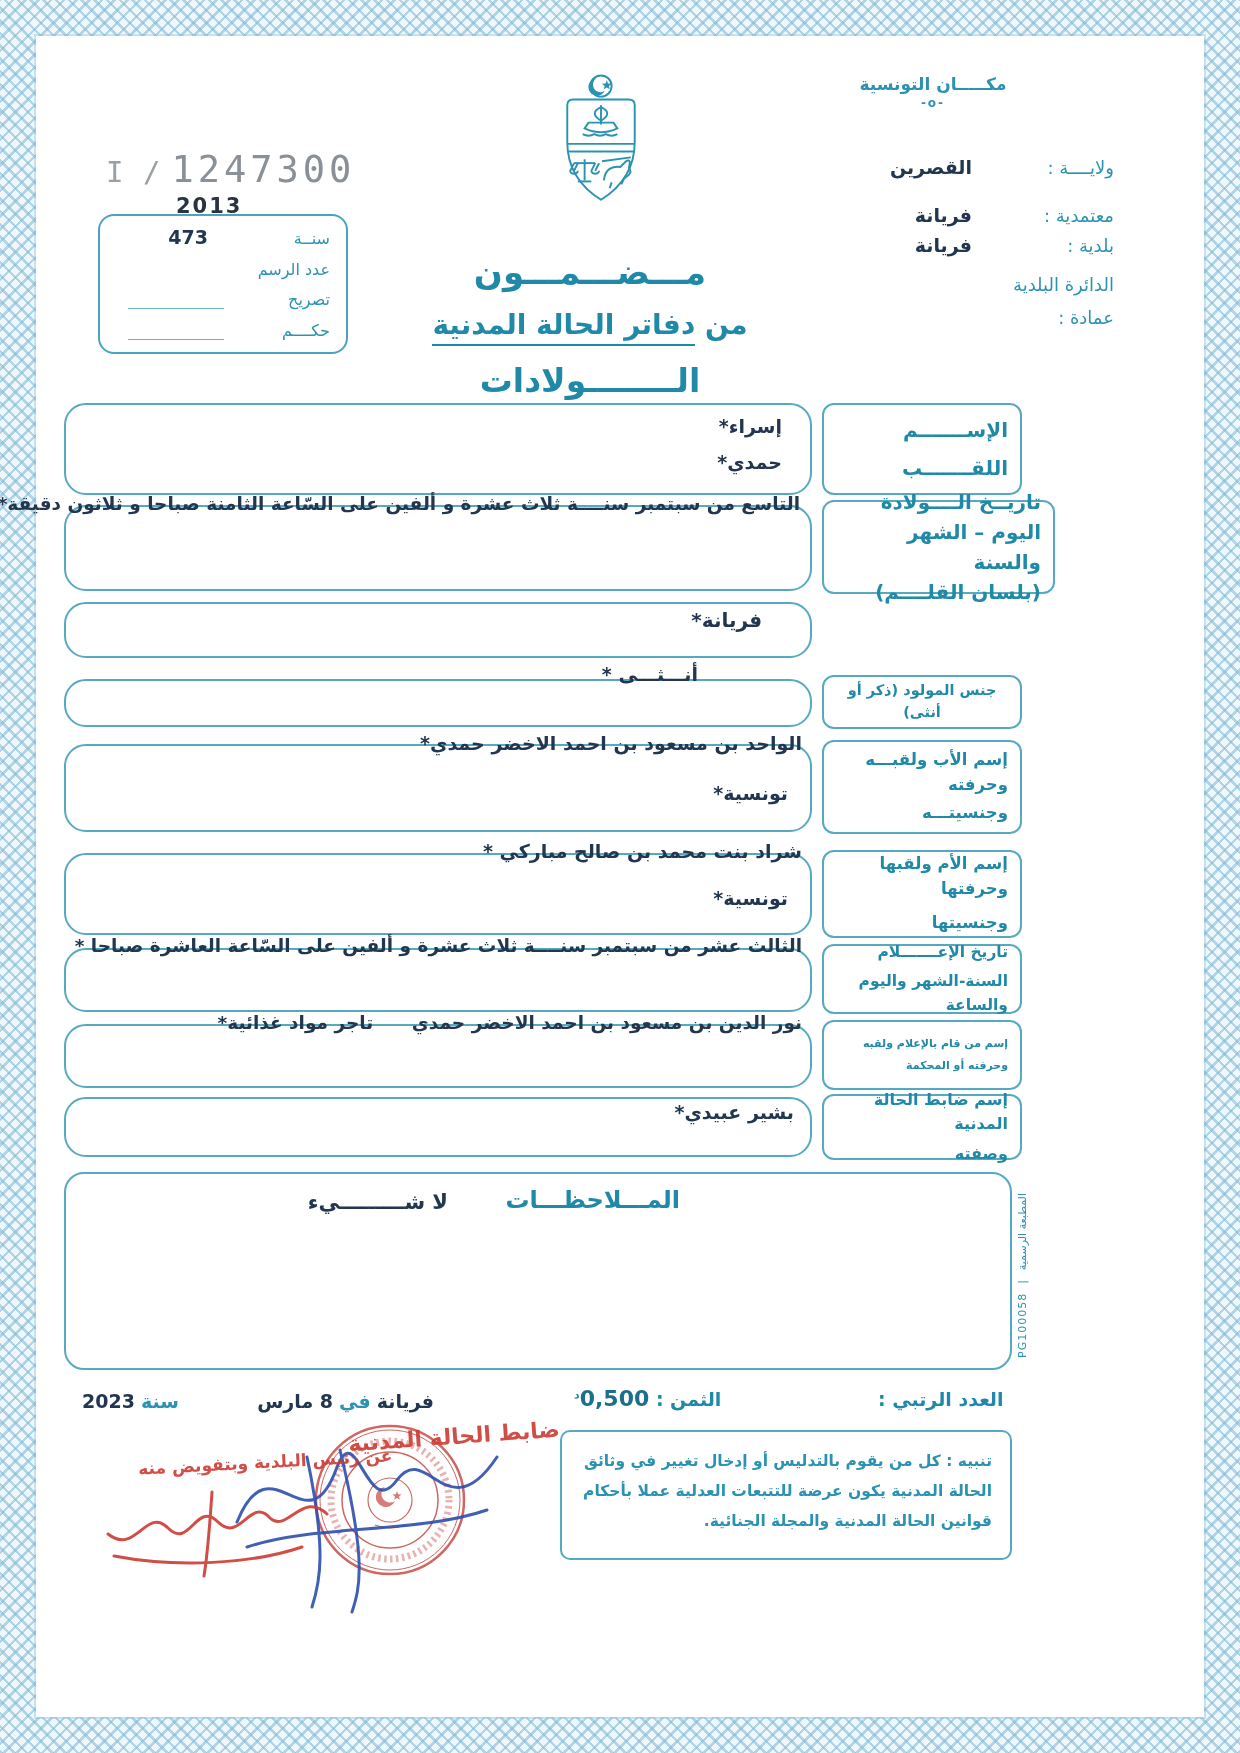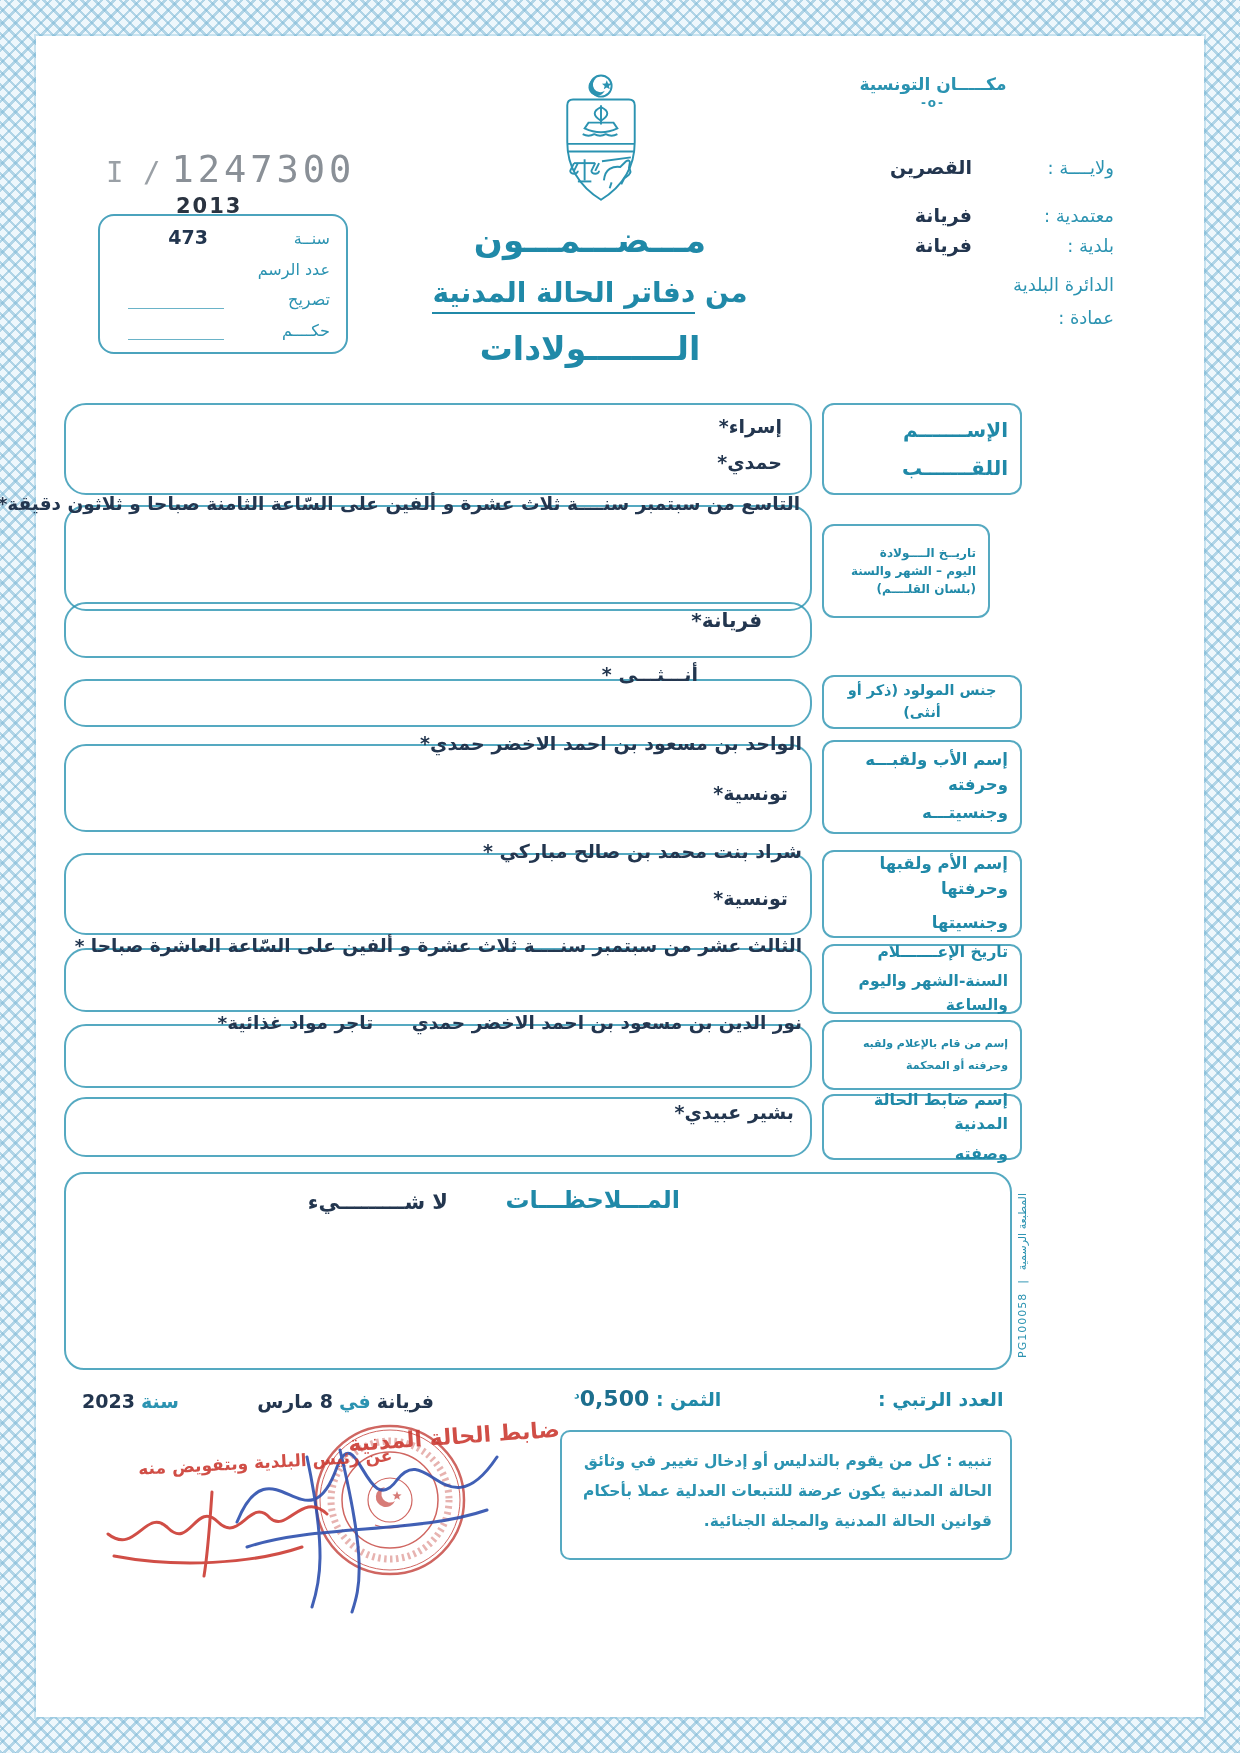--- a/index.html
+++ b/index.html
@@ -20,21 +20,21 @@
   
   .record-box { position:absolute; left:98px; top:214px; width:250px; height:140px; border:2px solid rgba(43,147,177,.85); border-radius:16px; direction:rtl; padding:10px 16px 12px; display:flex; flex-direction:column; justify-content:space-between; }
   .rb-row { display:flex; align-items:flex-end; gap:14px; color:#2b93b1; font-size:16px; }
   .rb-label { min-width:74px; }
   .rb-value { color:#23364f; font-weight:700; font-size:19px; margin-right:34px; }
   .rb-line { flex:0 0 96px; border-bottom:1.5px solid rgba(43,147,177,.7); height:12px; margin-right:18px; }
 
   
   .emblem { position:absolute; left:548px; top:70px; width:106px; height:140px; }
   .title-block { position:absolute; left:370px; top:220px; width:440px; text-align:center; color:#2089a8; direction:rtl; }
-  .t1 { font-size:34px; font-weight:700; margin-bottom:16px; }
+  .t1 { font-size:34px; font-weight:700; margin-bottom:16px;margin-top:32px; }
   .t2 { font-size:28px; font-weight:700; margin-bottom:20px; }
   .t2u { border-bottom:2px solid #2089a8; padding-bottom:3px; }
   .t3 { font-size:33px; font-weight:700; }
 
   
   .gov-header { position:absolute; left:826px; top:74px; width:214px; text-align:center; color:#2b93b1; font-size:17px; font-weight:700; }
   .gov-divider { font-size:12px; margin-top:2px; letter-spacing:2px; }
   .admin { position:absolute; left:778px; top:156px; width:336px; direction:rtl; }
   .arow { display:flex; gap:24px; align-items:baseline; }
   .arow:nth-child(1){ margin-bottom:26px; }
@@ -165,24 +165,24 @@
 
   <div class="fcontent" style="left:64px; top:403px; width:748px; height:92px;">
     <div class="fv" style="right:28px; top:10px;">إسراء*</div>
     <div class="fv" style="right:28px; top:46px;">حمدي*</div>
   </div>
   <div class="flabel" style="left:822px; top:403px; width:200px; height:92px; font-size:20px; gap:8px;">
     <div>الإســـــــم</div>
     <div>اللقـــــــب</div>
   </div>
 
-  <div class="fcontent" style="left:64px; top:505px; width:748px; height:106px;">
+  <div class="fcontent" style="left:64px; top:505px; width:748px; height:86px;">
     <div class="fv" style="right:10px; top:-14px; font-size:18.5px;">التاسع من سبتمبر سنــــة ثلاث عشرة و ألفين على السّاعة الثامنة صباحا و ثلاثون دقيقة*</div>
   </div>
-  <div class="flabel" style="left:822px; top:500px; width:168px; height:94px; font-size:12px;margin-top:24px;">
+  <div class="flabel" style="left:822px; top:500px; width:233px; height:94px; font-size:20px;">
     <div>تاريــخ الــــولادة</div>
     <div>اليوم – الشهر والسنة</div>
     <div>(بلسان القلــــم)</div>
   </div>
 
   <div class="fcontent" style="left:64px; top:602px; width:748px; height:56px;">
     <div class="fv" style="right:48px; top:4px; font-size:20px;">فريانة*</div>
   </div>
 
   <div class="fcontent" style="left:64px; top:679px; width:748px; height:48px;">

